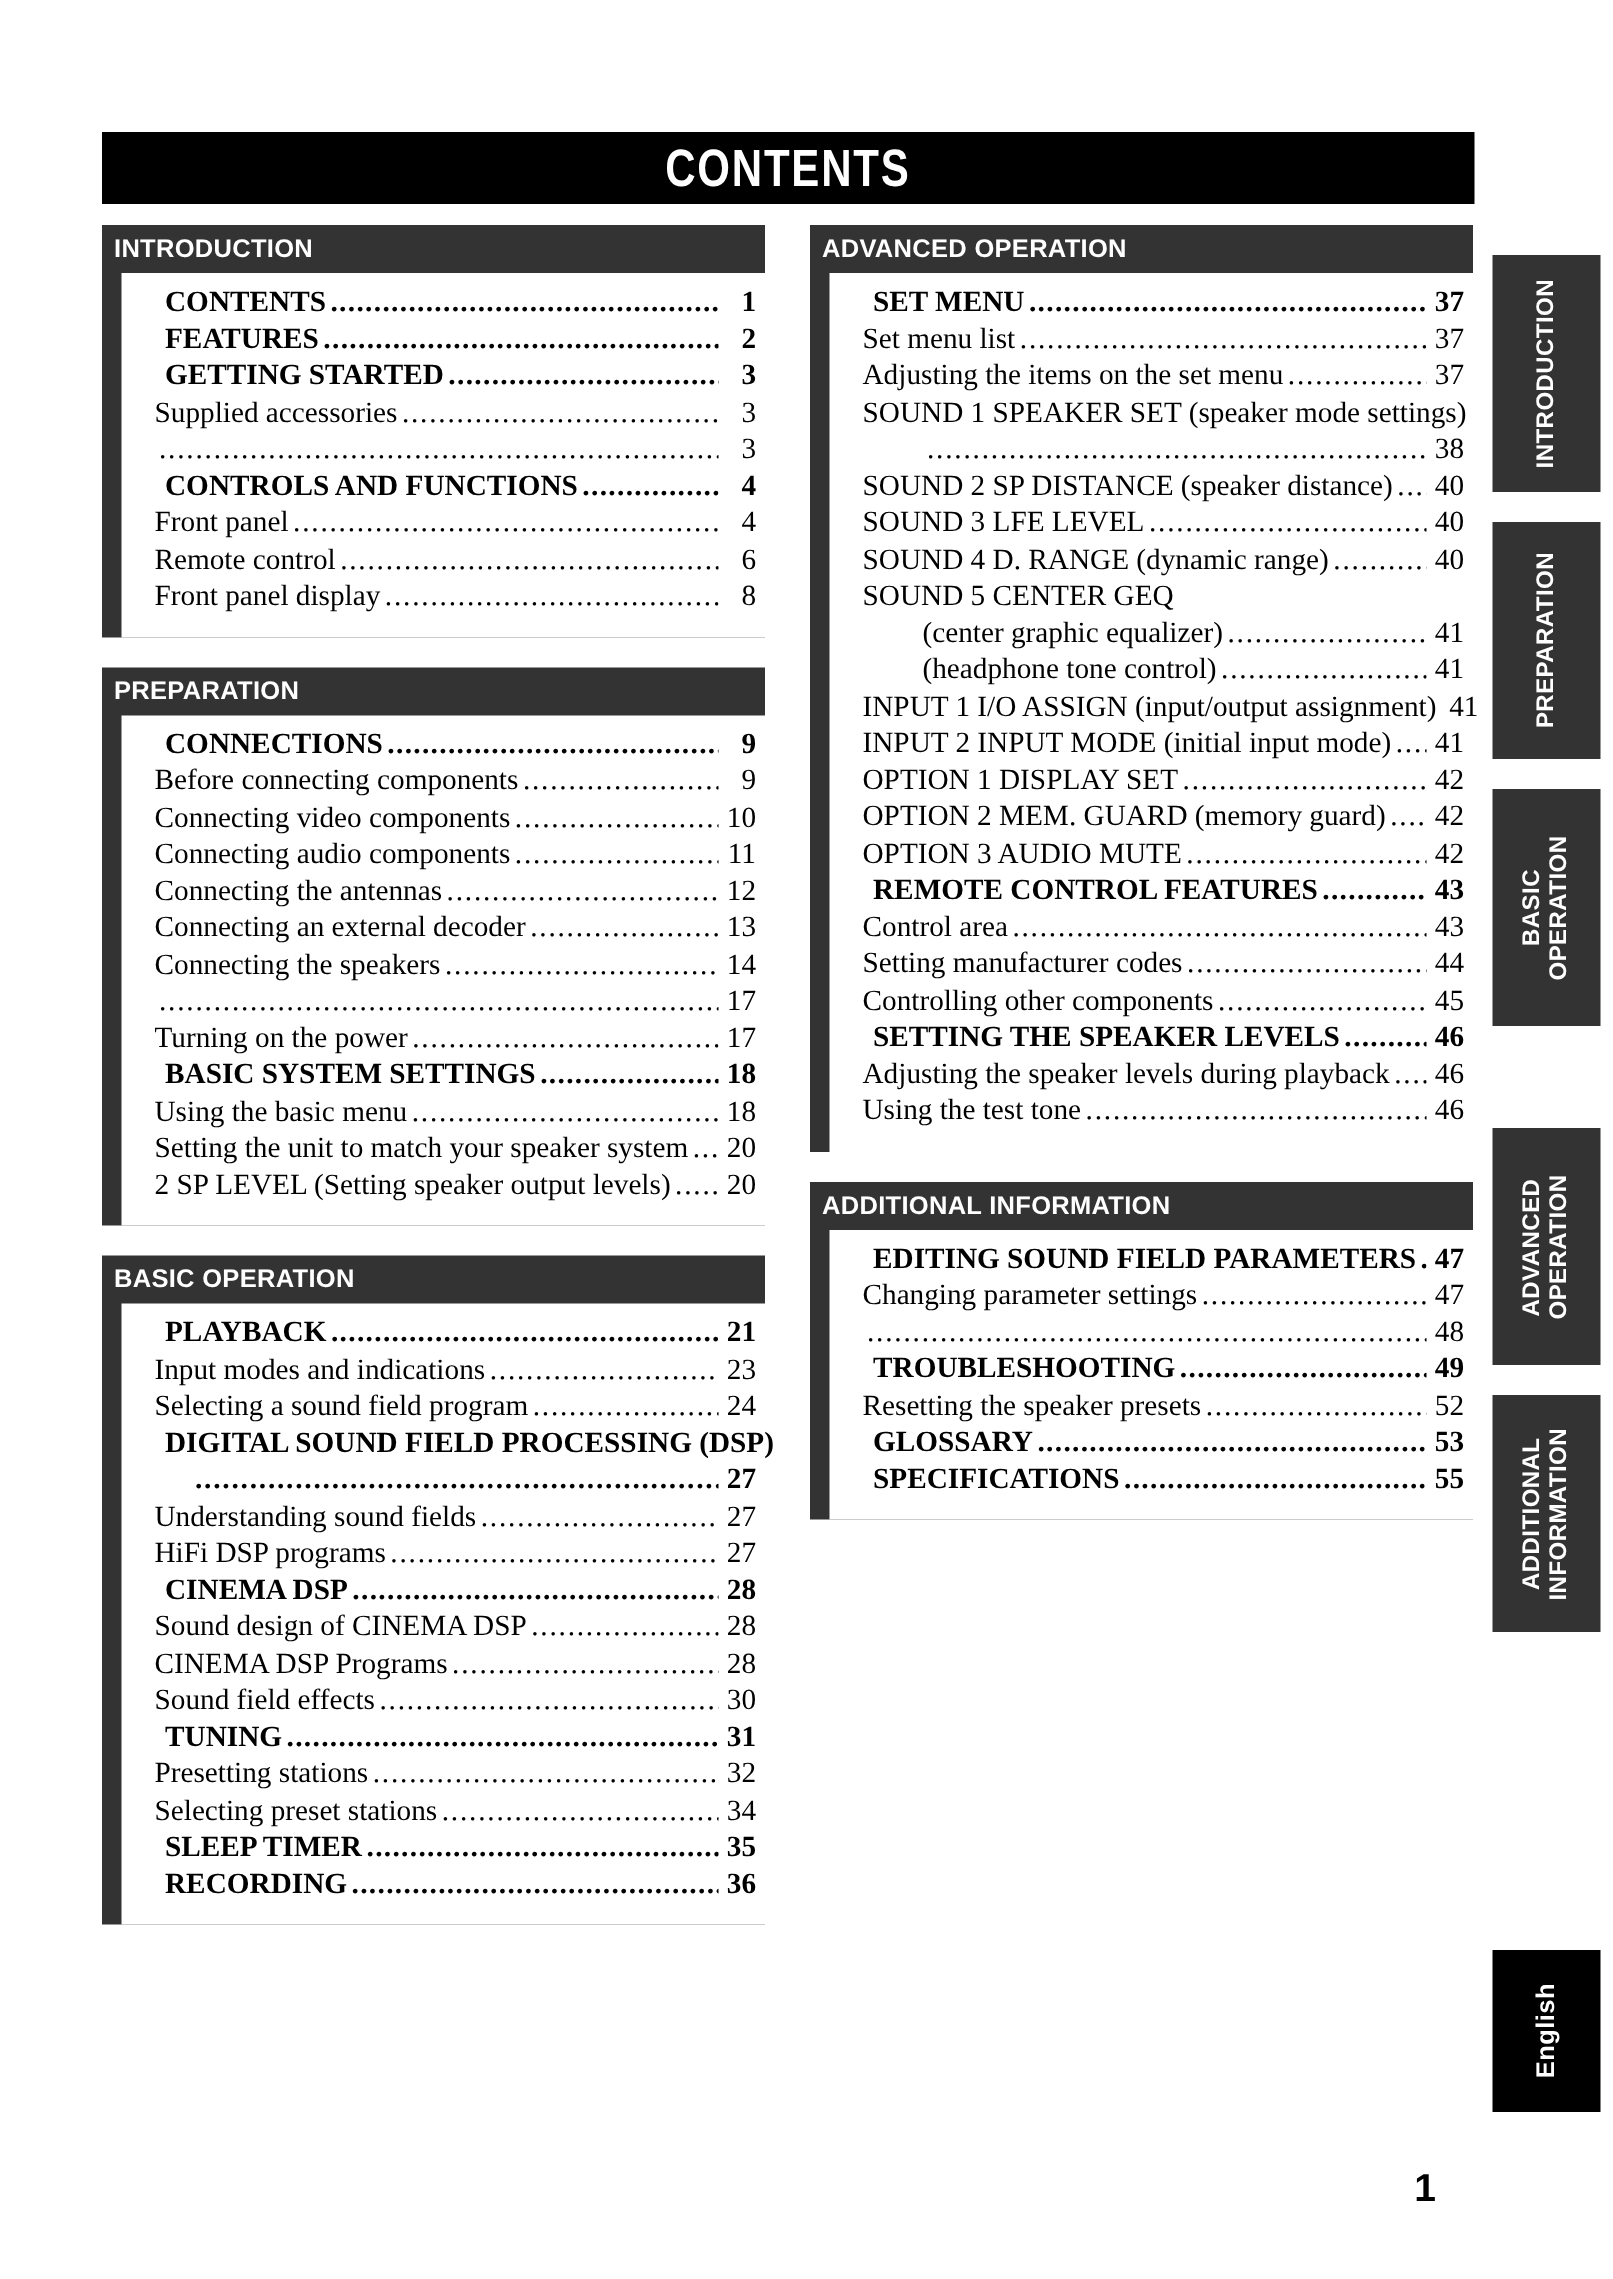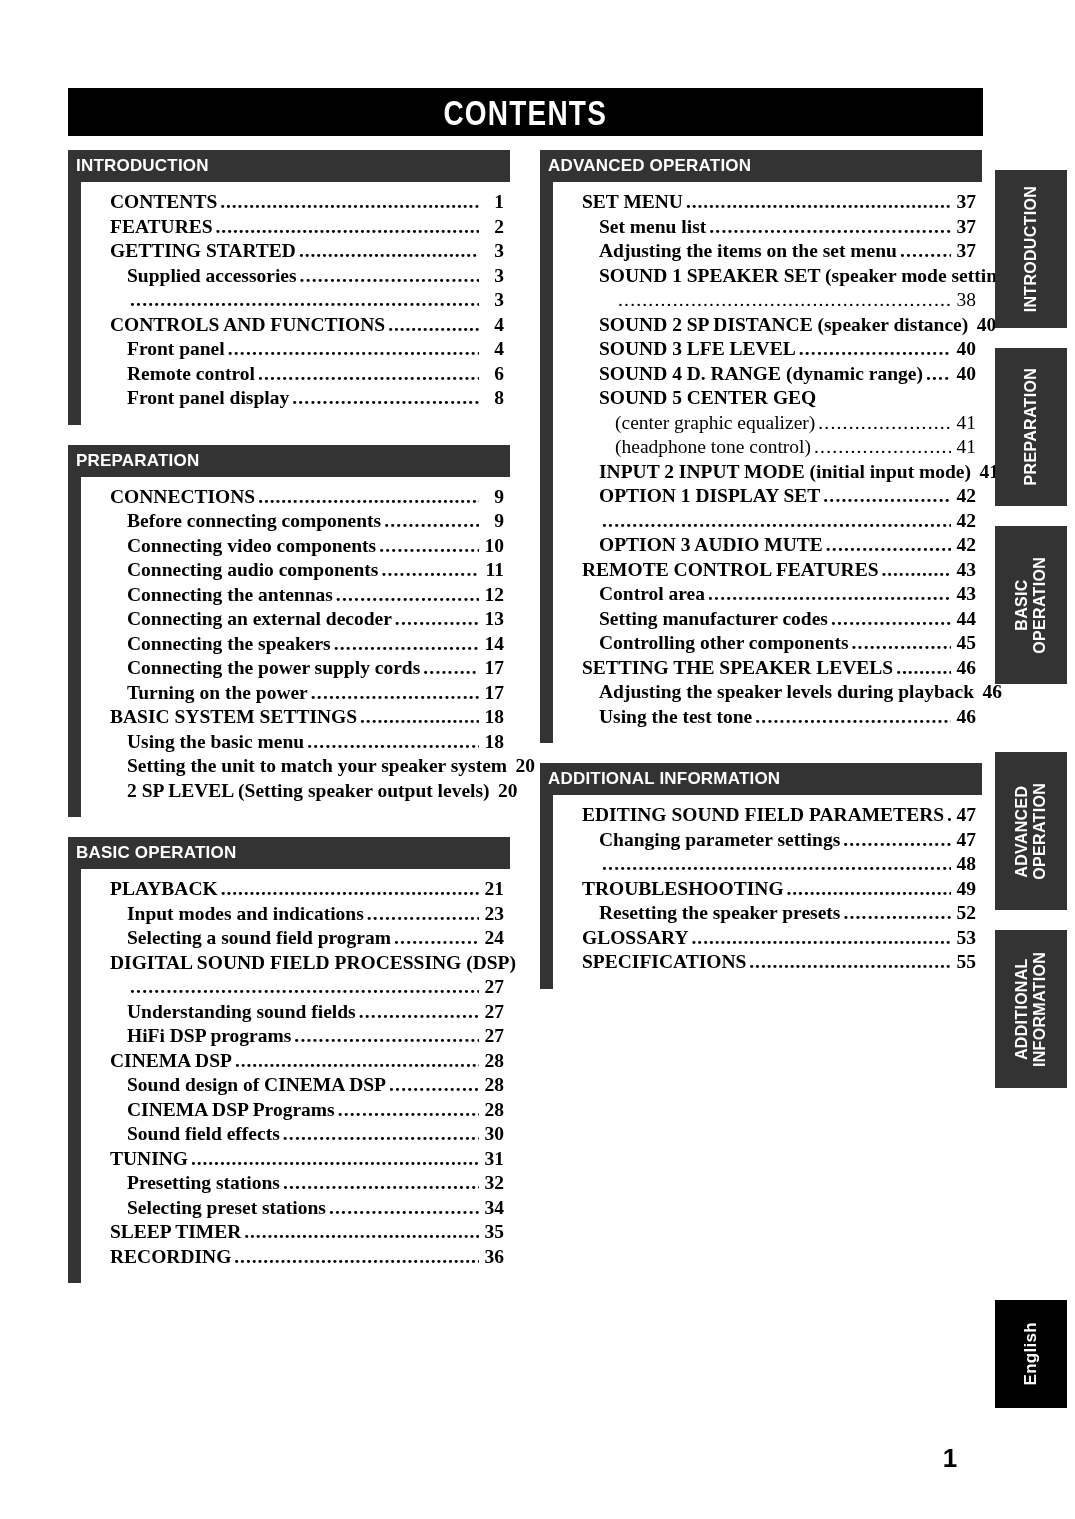--- a/index.html
+++ b/index.html
@@ -81,22 +81,22 @@
     line-height: 24.5px;
     color: #000000;
     white-space: nowrap;
     padding-right: 6px;
   }
   .toc-line.lvl1 {
     font-weight: bold;
     padding-left: 29px;
   }
   .toc-line.lvl2 {
-    font-weight: bold;
-    padding-left: 46px;
+    font-weight: normal;
+    padding-left: 22px;
   }
   
   .toc-line.cont-1 { padding-left: 46px; font-weight: bold; }
   .toc-line.cont-2 { padding-left: 62px; font-weight: normal; }
 
   .toc-label { flex: 0 0 auto; }
   .leader {
     flex: 1 1 auto;
     overflow: hidden;
     white-space: nowrap;
@@ -247,21 +247,20 @@
           <span class="toc-label">Connecting an external decoder</span>
           <span class="leader">..................................................................................................................</span>
           <span class="pageno">13</span>
         </div>
         <div class="toc-line lvl2">
           <span class="toc-label">Connecting the speakers</span>
           <span class="leader">..................................................................................................................</span>
           <span class="pageno">14</span>
         </div>
         <div class="toc-line lvl2">
-          <span class="toc-label">Connecting the power supply cords</span>
           <span class="leader">..................................................................................................................</span>
           <span class="pageno">17</span>
         </div>
         <div class="toc-line lvl2">
           <span class="toc-label">Turning on the power</span>
           <span class="leader">..................................................................................................................</span>
           <span class="pageno">17</span>
         </div>
         <div class="toc-line lvl1">
           <span class="toc-label">BASIC SYSTEM SETTINGS</span>
@@ -423,30 +422,36 @@
           <span class="toc-label">(center graphic equalizer)</span>
           <span class="leader">..................................................................................................................</span>
           <span class="pageno">41</span>
         </div>
         <div class="toc-line cont-2">
           <span class="toc-label">(headphone tone control)</span>
           <span class="leader">..................................................................................................................</span>
           <span class="pageno">41</span>
         </div>
         <div class="toc-line lvl2">
+          <span class="toc-label">INPUT 1 I/O ASSIGN (input/output assignment)</span>
+          <span class="leader">..................................................................................................................</span>
+          <span class="pageno">41</span>
+        </div>
+        <div class="toc-line lvl2">
           <span class="toc-label">INPUT 2 INPUT MODE (initial input mode)</span>
           <span class="leader">..................................................................................................................</span>
           <span class="pageno">41</span>
         </div>
         <div class="toc-line lvl2">
           <span class="toc-label">OPTION 1 DISPLAY SET</span>
           <span class="leader">..................................................................................................................</span>
           <span class="pageno">42</span>
         </div>
         <div class="toc-line lvl2">
+          <span class="toc-label">OPTION 2 MEM. GUARD (memory guard)</span>
           <span class="leader">..................................................................................................................</span>
           <span class="pageno">42</span>
         </div>
         <div class="toc-line lvl2">
           <span class="toc-label">OPTION 3 AUDIO MUTE</span>
           <span class="leader">..................................................................................................................</span>
           <span class="pageno">42</span>
         </div>
         <div class="toc-line lvl1">
           <span class="toc-label">REMOTE CONTROL FEATURES</span>

